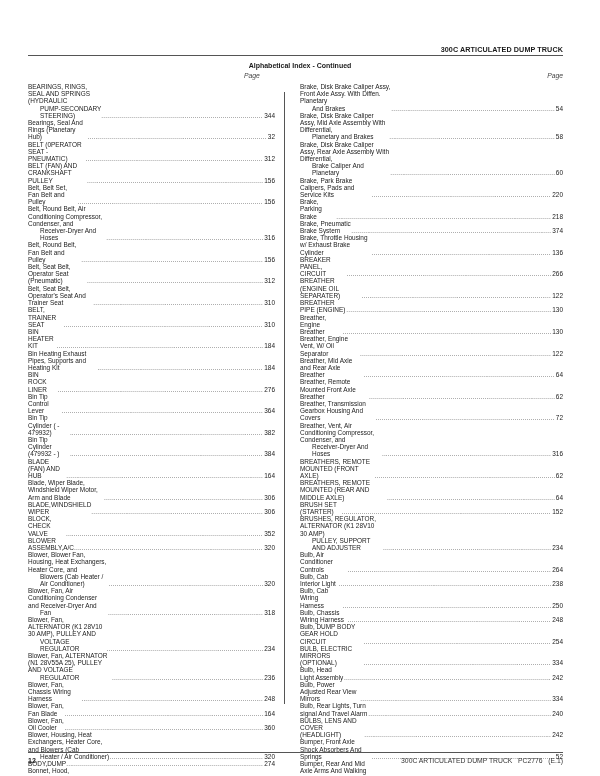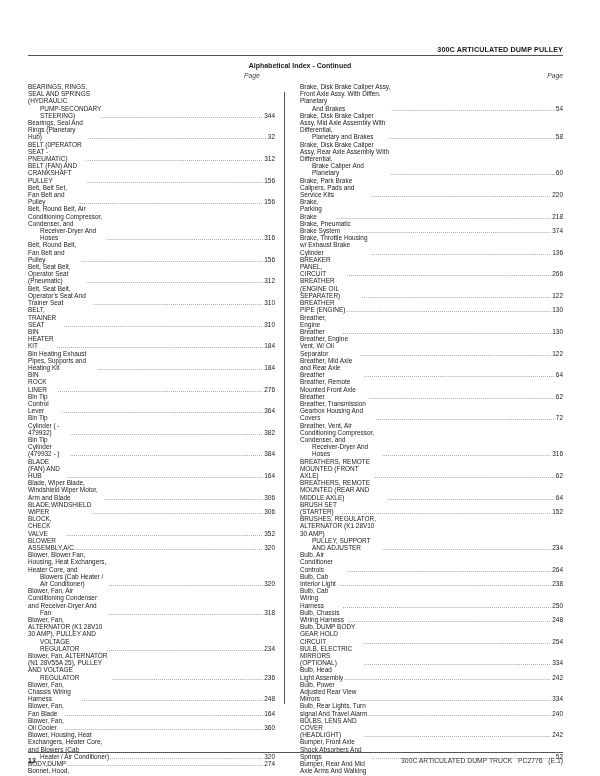--- a/index.html
+++ b/index.html
@@ -19,21 +19,21 @@
   .entry .dots::before { content: "......................................................................................................................................................................................"; letter-spacing: 0.2px; }
   .entry .pg { flex: 0 0 auto; padding-left: 1px; }
   .entry .txt .cont { display: block; padding-left: 12px; }
   .ftr-rule { position: absolute; left: 28px; right: 37px; top: 752px; border-top: 1.6px solid #555; }
   .ftr-num { position: absolute; left: 28px; top: 757px; font-size: 7px; font-weight: bold; }
   .ftr-title { position: absolute; right: 37px; top: 757px; font-size: 6.8px; color: #333; }
 </style>
 </head>
 <body>
 
-<div class="hdr-title">300C ARTICULATED DUMP PULLEY</div>
+<div class="hdr-title">300C ARTICULATED DUMP TRUCK</div>
 <div class="hdr-rule"></div>
 <div class="sub-title">Alphabetical Index - Continued</div>
 <div class="page-lbl" style="left:244px">Page</div>
 <div class="page-lbl" style="right:37px">Page</div>
 
 <div class="col col-left" id="col-left">
     <div class="entry">
       <span class="txt"><span>BEARINGS, RINGS, SEAL AND SPRINGS (HYDRAULIC</span><span class="cont">PUMP-SECONDARY STEERING)</span></span>
       <span class="dots"></span>
       <span class="pg">344</span>

